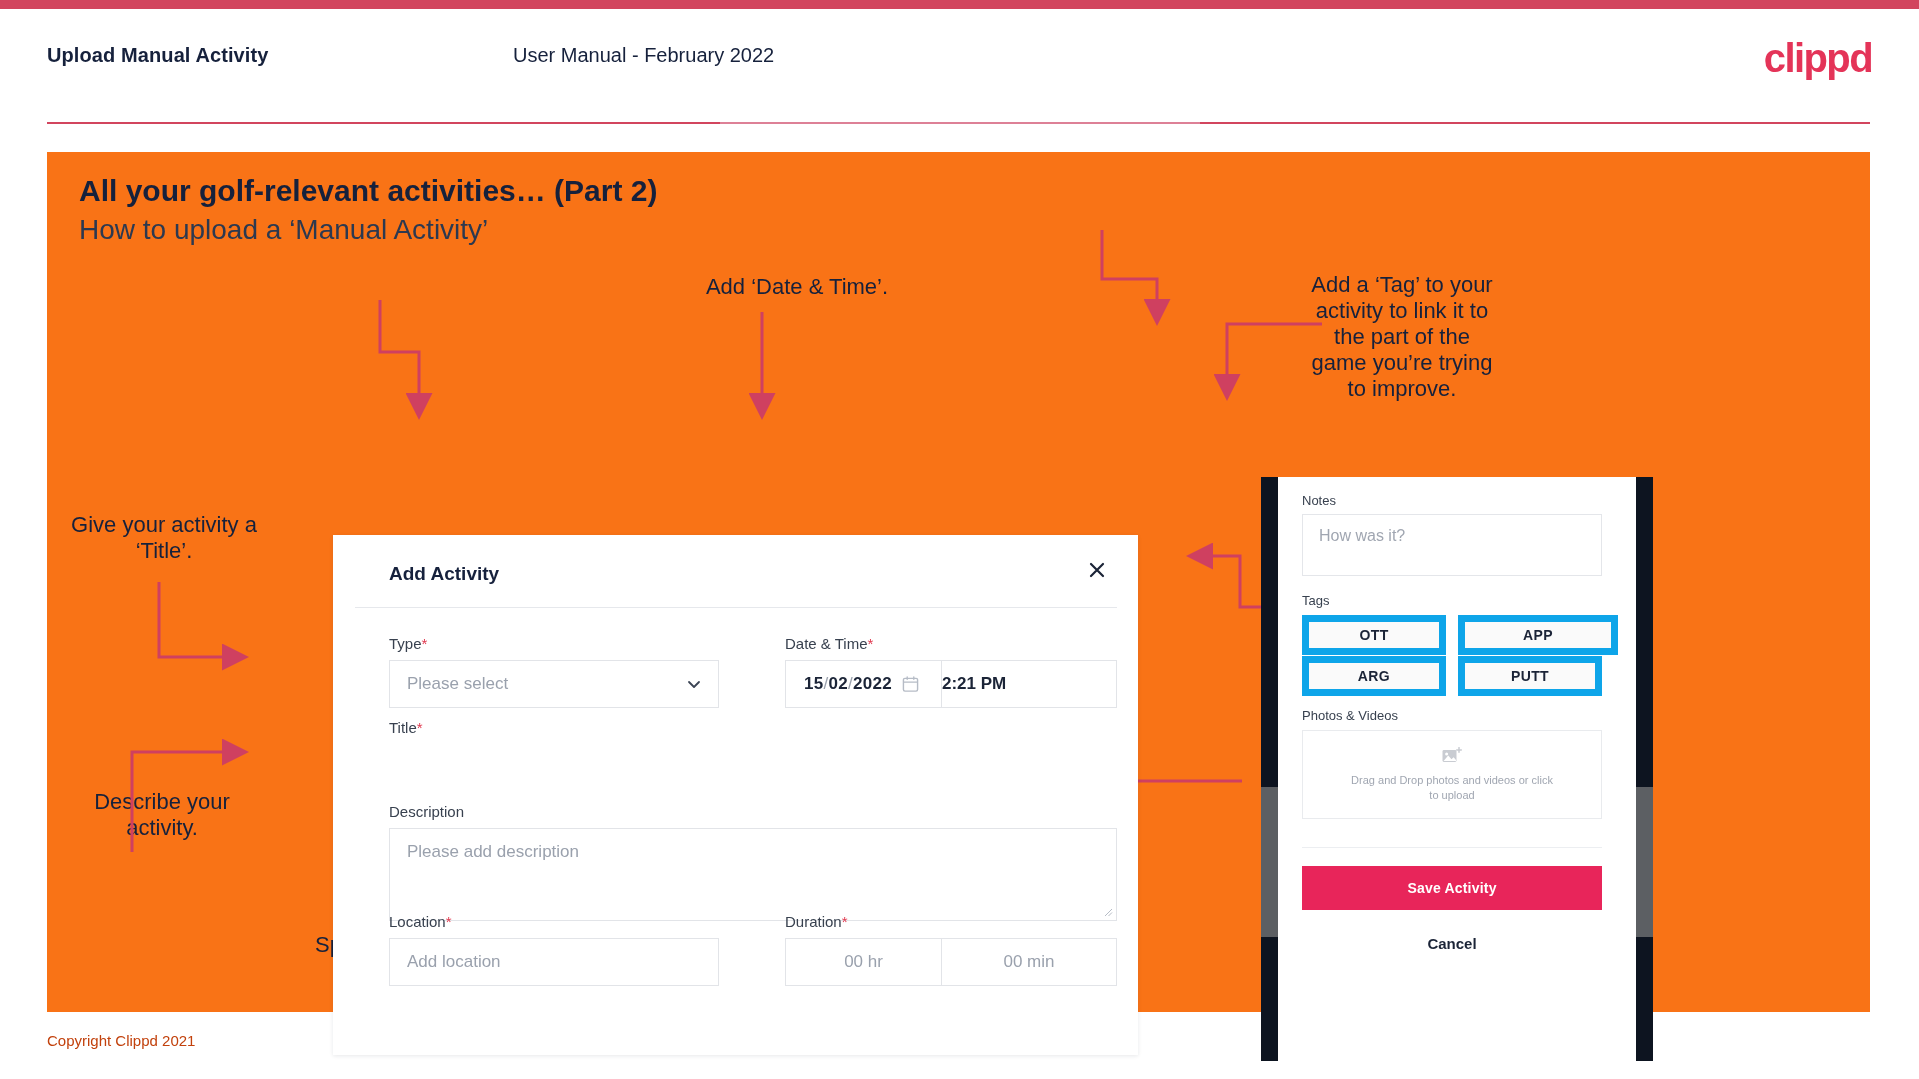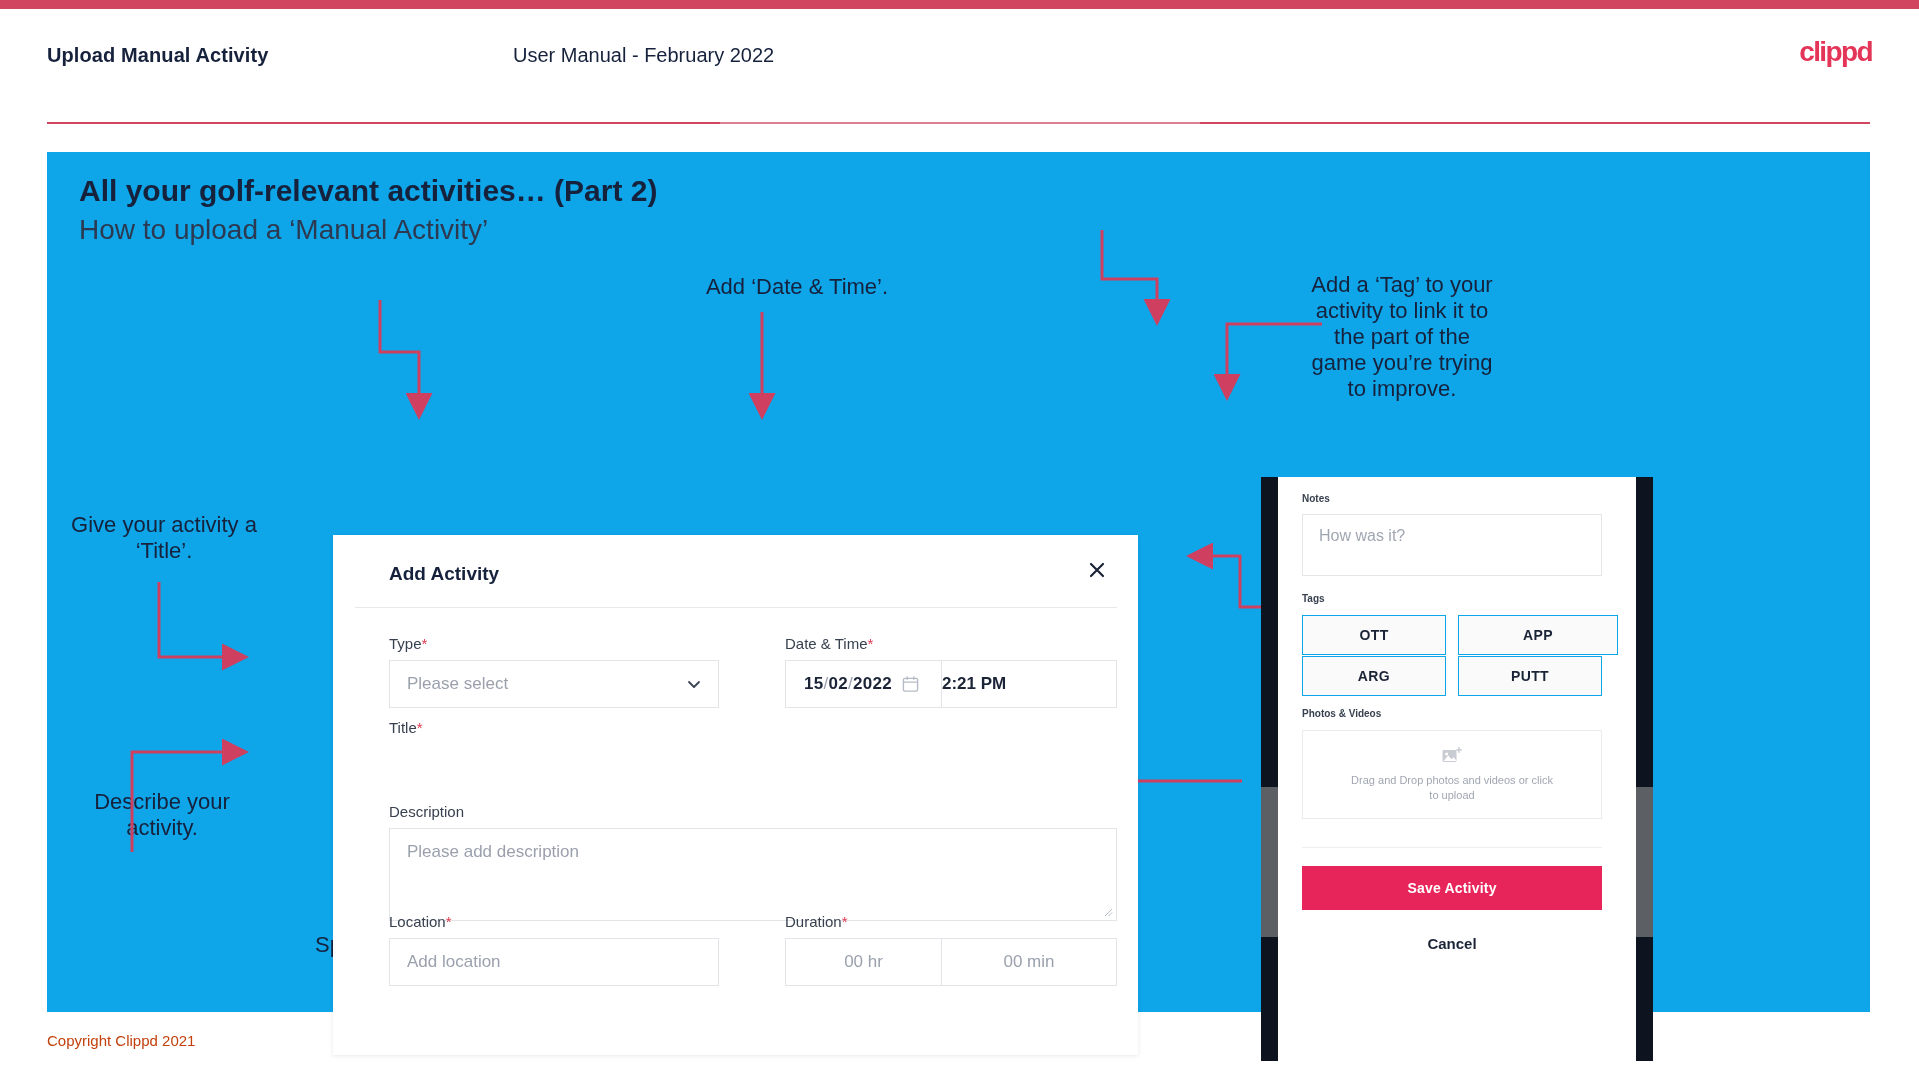--- a/index.html
+++ b/index.html
@@ -38,21 +38,21 @@
     position: absolute;
     left: 513px; top: 44px;
     font-size: 20px;
     font-weight: 500;
     color: #16213c;
     white-space: nowrap;
   }
   .brand-logo {
     position: absolute;
     right: 47px; top: 38px;
-    font-size: 28px;
+    font-size: 40px;
     font-weight: 700;
     letter-spacing: -1.6px;
     color: #e43458;
     line-height: 1;
     text-align: center;
   }
   .header-rule {
     position: absolute;
     left: 47px; top: 122px;
     width: 1823px; height: 2px;
@@ -63,21 +63,21 @@
     left: 720px; top: 122px;
     width: 480px; height: 2px;
     background: #dd8096;
   }
 
   
   .slide {
     position: absolute;
     left: 47px; top: 152px;
     width: 1823px; height: 860px;
-    background: #0ea5e9;
+    background: #f97316;
   }
 
   .slide-title {
     position: absolute;
     left: 32px; top: 22px;
     font-size: 30px;
     font-weight: 700;
     color: #16213c;
     white-space: nowrap;
   }
@@ -201,39 +201,39 @@
     width: 358px; height: 584px;
     background: #ffffff;
     overflow: hidden;
   }
   .bezel { position: absolute; width: 17px; }
   .bezel.dark { background: #0d1420; }
   .bezel.grey { background: #5c5f63; }
 
   .m-label {
     position: absolute;
-    font-size: 10px;
+    font-size: 13px;
     color: #38414f;
-    font-weight: 700;
+    font-weight: 400;
     white-space: nowrap;
   }
   .m-box {
     position: absolute;
     border: 1px solid #e4e6ea;
     box-sizing: border-box;
     background: #fff;
   }
   .m-box .mph {
     padding: 12px 0 0 16px;
     font-size: 16px;
     color: #a0a6b1;
   }
   .tag-btn {
     position: absolute;
-    border: 1px solid #0ea5e9;
+    border: 7px solid #0ea5e9;
     background: #fafafa;
     box-sizing: border-box;
     display: flex; align-items: center; justify-content: center;
     font-size: 14px;
     font-weight: 700;
     color: #1b2437;
     letter-spacing: .4px;
   }
   .dropzone {
     position: absolute;

